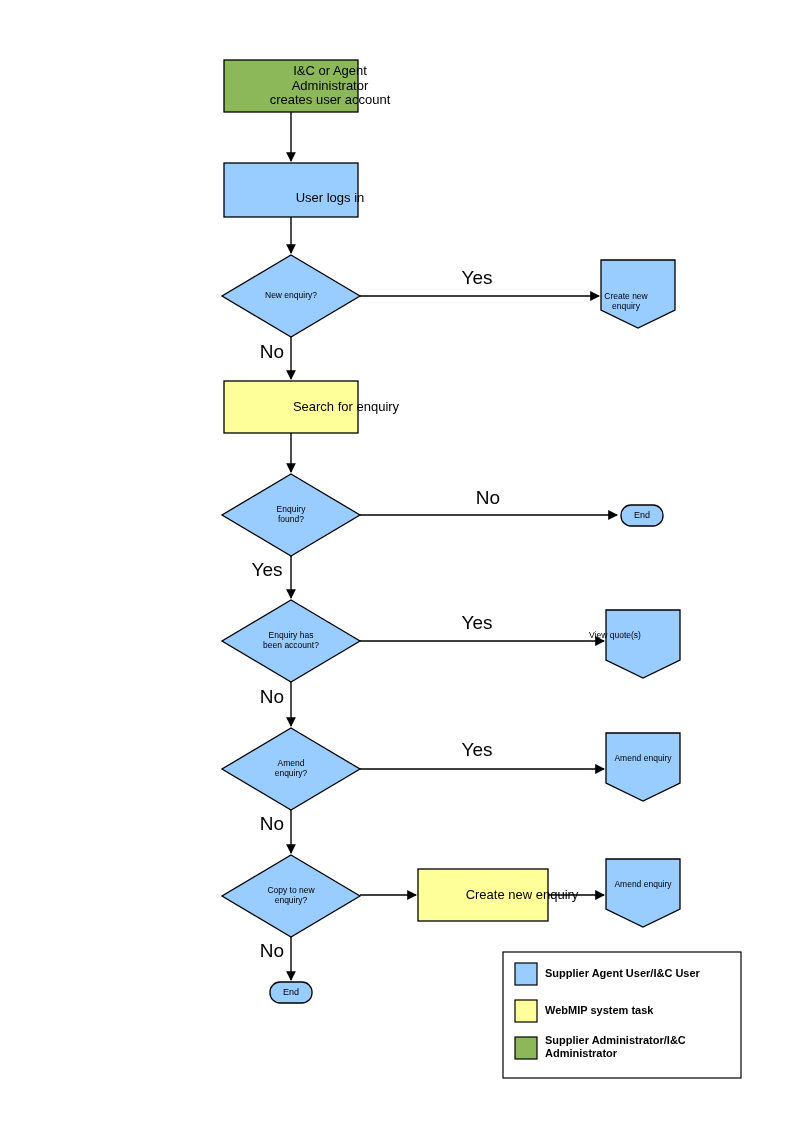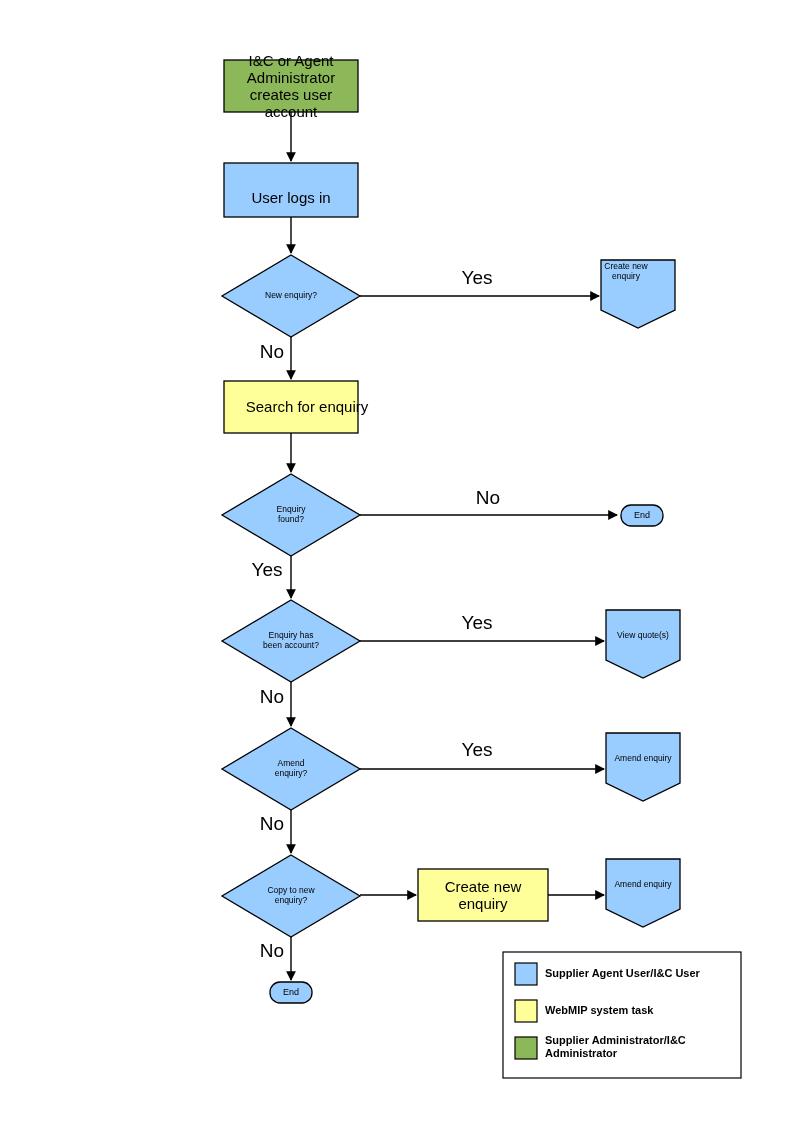--- a/index.html
+++ b/index.html
@@ -25,21 +25,21 @@
     position: absolute;
     display: flex;
     align-items: center;
     justify-content: center;
     text-align: center;
     color: #000000;
     pointer-events: none;
     line-height: 1.15;
     white-space: pre-line;
   }
-  .lbl-proc   { font-size: 15px; }
+  .lbl-proc   { font-size: 13px; padding-left: 39px; }
   .lbl-dec    { font-size: 8.5px; }
   .lbl-term   { font-size: 9px; text-align: center; }
   .lbl-branch { font-size: 19px; }
   .legend-text {
     position: absolute;
     color: #000000;
     font-size: 11px;
     line-height: 1.2;
     text-align: left;
     white-space: pre-line;
@@ -129,34 +129,34 @@
   </g>
 </svg>
 
 <div class="node-label lbl-proc" style="left:224px; top:60px; width:134px; height:52px;">I&amp;C or Agent Administrator
 creates user account</div>
 
 <div class="node-label lbl-proc" style="left:224px; top:163px; width:134px; height:54px;margin-top:8px;">User logs in</div>
 
 <div class="node-label lbl-dec" style="left:222px; top:255px; width:138px; height:82px;">New enquiry?</div>
 
-<div class="node-label lbl-dec" style="left:601px; top:248px; width:50px; height:48px;">Create new
+<div class="node-label lbl-dec" style="left:601px; top:278px; width:50px; height:48px;">Create new
 enquiry</div>
 
 <div class="node-label lbl-proc" style="left:228px; top:381px; width:158px; height:52px;">Search for enquiry</div>
 
 <div class="node-label lbl-dec" style="left:222px; top:474px; width:138px; height:82px;">Enquiry
 found?</div>
 
 <div class="node-label lbl-term" style="left:621px; top:505px; width:42px; height:21px;">End</div>
 
 <div class="node-label lbl-dec" style="left:222px; top:600px; width:138px; height:82px;">Enquiry has
 been account?</div>
 
-<div class="node-label lbl-dec" style="left:604px; top:612px; width:78px; height:48px;">View quote(s)</div>
+<div class="node-label lbl-dec" style="left:576px; top:612px; width:78px; height:48px;">View quote(s)</div>
 
 <div class="node-label lbl-dec" style="left:222px; top:728px; width:138px; height:82px;">Amend
 enquiry?</div>
 
 <div class="node-label lbl-dec" style="left:603px; top:735px; width:80px; height:48px;">Amend enquiry</div>
 
 <div class="node-label lbl-dec" style="left:222px; top:855px; width:138px; height:82px;">Copy to new
 enquiry?</div>
 
 <div class="node-label lbl-proc" style="left:418px; top:869px; width:130px; height:52px;">Create new enquiry</div>

